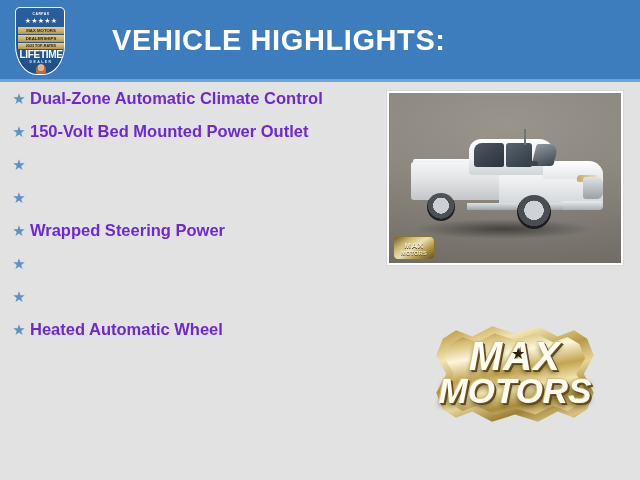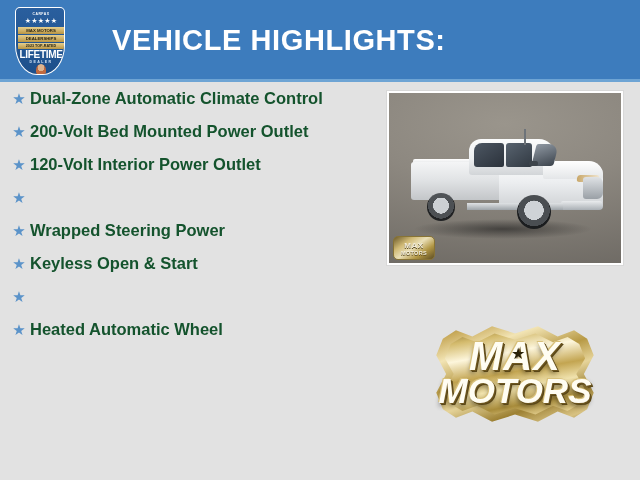--- a/index.html
+++ b/index.html
@@ -137,21 +137,21 @@
   }
   .feature-star {
     width: 22px;
     flex: 0 0 22px;
     color: #5b93c9;
     font-size: 15px;
     line-height: 21px;
     text-align: center;
   }
   .feature-label {
-    color: #14532d;
+    color: #6d28d9;
     font-size: 16.5px;
     font-weight: bold;
     line-height: 21px;
     max-width: 312px;
   }
 
   
   .photo-frame {
     position: absolute;
     left: 386px;
@@ -400,40 +400,38 @@
 
 <div class="features">
 
   <div class="feature-item">
     <span class="feature-star">★</span>
     <span class="feature-label">Dual-Zone Automatic Climate Control</span>
   </div>
 
   <div class="feature-item">
     <span class="feature-star">★</span>
-    <span class="feature-label">200-Volt Bed Mounted Power Outlet</span>
-  </div>
-
-  <div class="feature-item">
-    <span class="feature-star">★</span>
-    <span class="feature-label">120-Volt Interior Power Outlet</span>
+    <span class="feature-label">150-Volt Bed Mounted Power Outlet</span>
+  </div>
+
+  <div class="feature-item">
+    <span class="feature-star">★</span>
   </div>
 
   <div class="feature-item">
     <span class="feature-star">★</span>
   </div>
 
   <div class="feature-item">
     <span class="feature-star">★</span>
     <span class="feature-label">Wrapped Steering Power</span>
   </div>
 
   <div class="feature-item">
     <span class="feature-star">★</span>
-    <span class="feature-label">Keyless Open &amp; Start</span>
   </div>
 
   <div class="feature-item">
     <span class="feature-star">★</span>
   </div>
 
   <div class="feature-item">
     <span class="feature-star">★</span>
     <span class="feature-label">Heated Automatic Wheel</span>
   </div>

